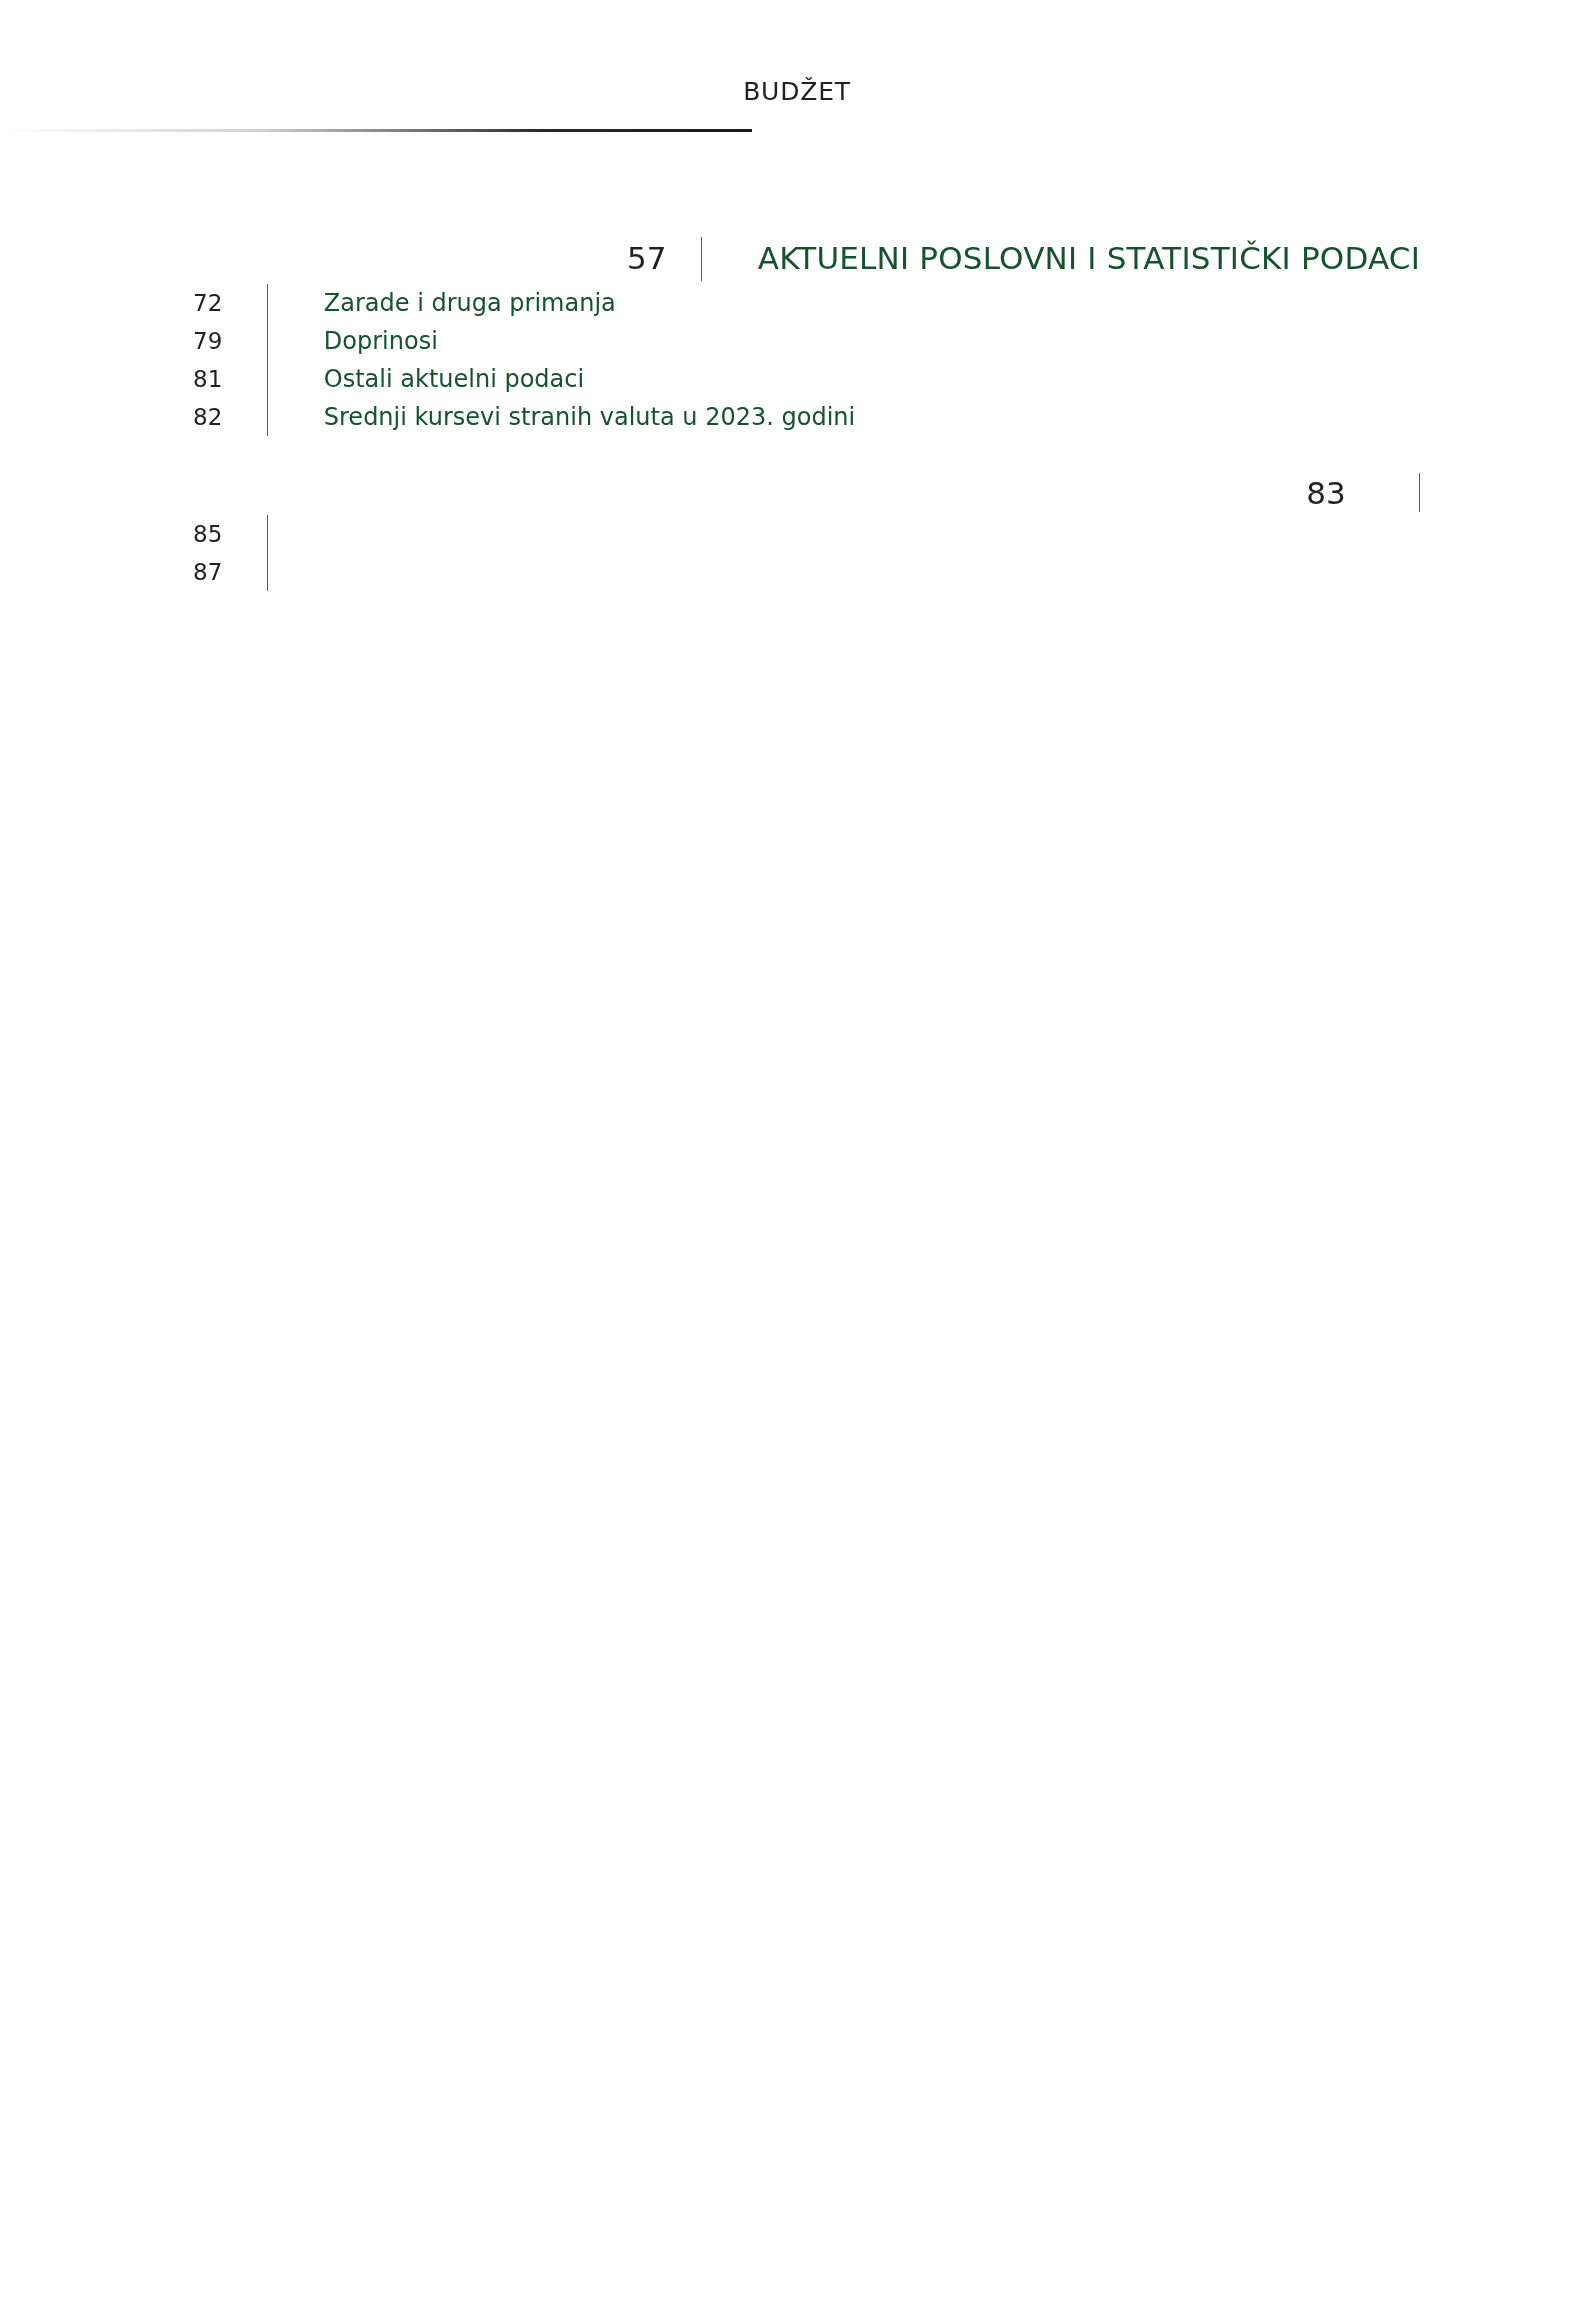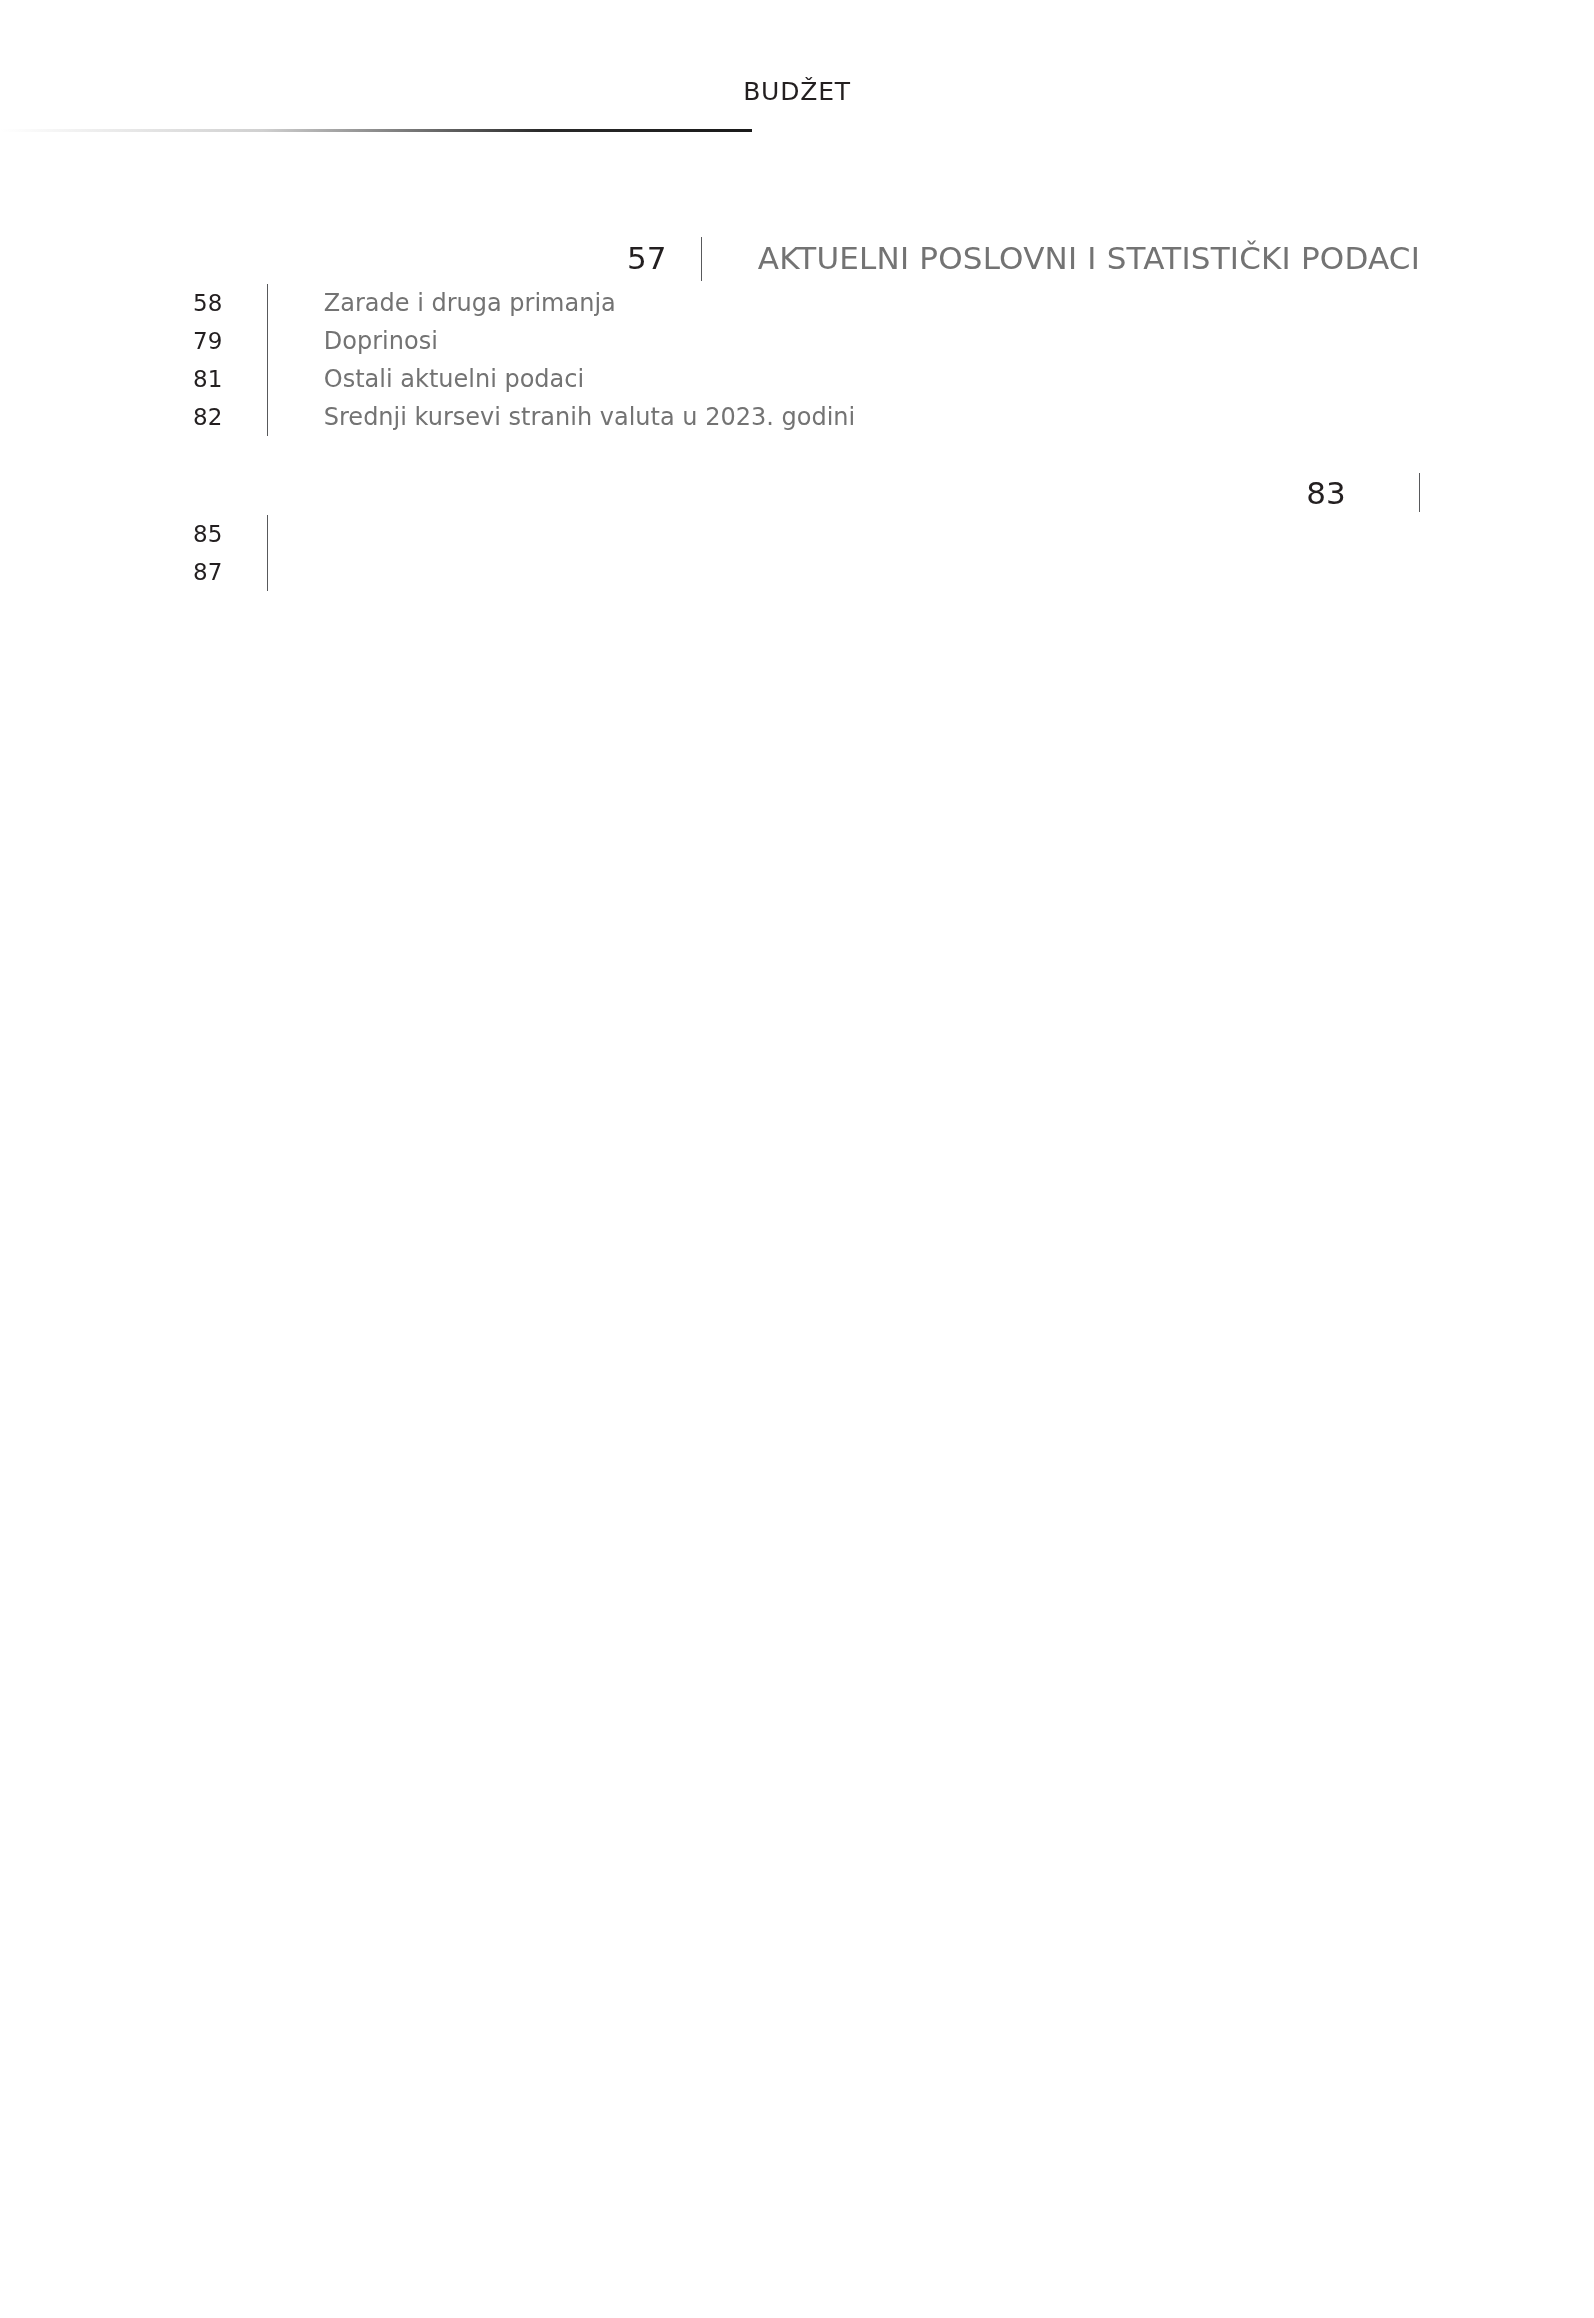--- a/index.html
+++ b/index.html
@@ -72,21 +72,21 @@
   .toc-row .divider {
     flex: 0 0 0.8px;
     width: 0.8px;
     background: #58595b;
     align-self: stretch;
     margin-right: 0;
   }
 
   .toc-row .label {
     padding-left: 56px;
-    color: #737373;
+    color: #14532d;
   }
 
   
   .row-section {
     margin-top: 0;
     justify-content: flex-end;
   }
   .row-section .page-num {
     font-size: 31px;
     line-height: 44px;
@@ -137,21 +137,21 @@
 
   <div class="toc">
 
     <div class="toc-row row-section">
       <div class="page-num">57</div>
       <div class="divider"></div>
       <div class="label">AKTUELNI POSLOVNI I STATISTIČKI PODACI</div>
     </div>
 
     <div class="toc-row row-sub">
-      <div class="page-num">58</div>
+      <div class="page-num">72</div>
       <div class="divider"></div>
       <div class="label">Zarade i druga primanja</div>
     </div>
 
     <div class="toc-row row-sub">
       <div class="page-num">79</div>
       <div class="divider"></div>
       <div class="label">Doprinosi</div>
     </div>
 

